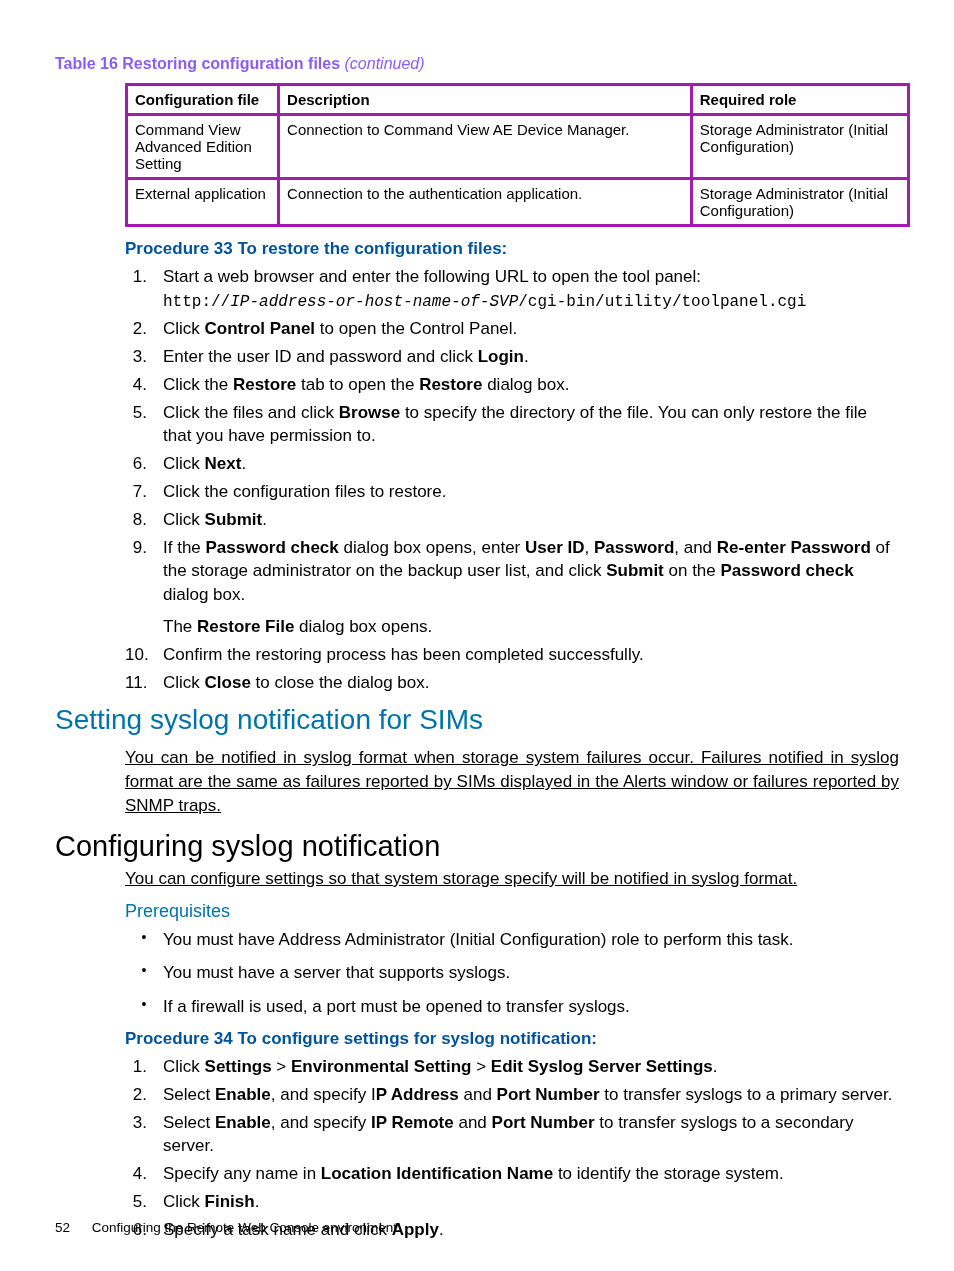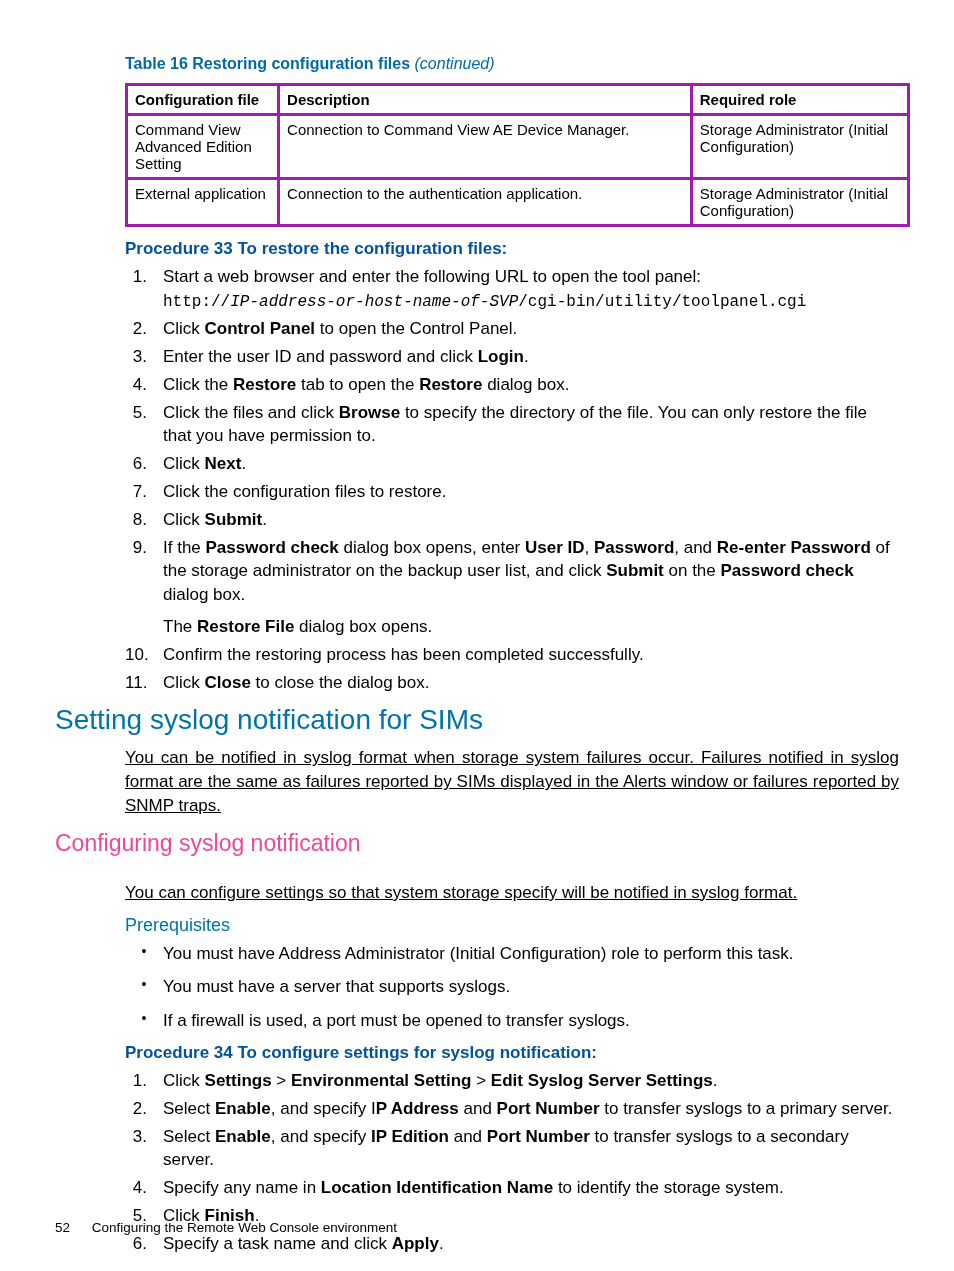--- a/index.html
+++ b/index.html
@@ -7,24 +7,23 @@
       width: 954px;
       height: 1271px;
       font-family: Arial, Helvetica, sans-serif;
       font-size: 17px;
       color: #000;
       padding: 55px 55px 0 55px;
       background: #fff;
       position: relative;
     }
     .table-title {
-      color: #0369a1;
+      color: #8b5cf6;
       font-weight: bold;
       font-size: 16px;
-      margin-left: 70px;
       margin-bottom: 10px;
     }
     .table-title .continued {
       font-style: italic;
       font-weight: normal;
     }
     table {
       border-collapse: collapse;
       margin-left: 70px;
       width: 785px;
@@ -73,25 +72,25 @@
     .mono .it { font-style: italic; }
     .sub-p { margin-top: 8px; }
     h2.section-h {
       color: #0073a8;
       font-weight: normal;
       font-size: 28px;
       margin-top: 9px;
       margin-bottom: 10px;
     }
     h3.sub-h {
-      color: #ec4899;
-      font-weight: normal;
-      font-size: 23px;
+      color: #000000;
+      font-weight: normal;
+      font-size: 29px;
       margin-top: 12px;
-      margin-bottom: 24px;
+      margin-bottom: 4px;
     }
     h4.mini-h {
       color: #0073a8;
       font-weight: normal;
       font-size: 18px;
       margin-left: 70px;
       margin-top: 10px;
       margin-bottom: 6px;
     }
     .body-p {
@@ -235,21 +234,21 @@
   <li>
       <span class="num">1.</span>
       <span class="txt">Click <b>Settings</b> &gt; <b>Environmental Setting</b> &gt; <b>Edit Syslog Server Settings</b>.</span>
     </li>
   <li>
       <span class="num">2.</span>
       <span class="txt">Select <b>Enable</b>, and specify I<b>P Address</b> and <b>Port Number</b> to transfer syslogs to a primary server.</span>
     </li>
   <li>
       <span class="num">3.</span>
-      <span class="txt">Select <b>Enable</b>, and specify <b>IP Edition</b> and <b>Port Number</b> to transfer syslogs to a secondary server.</span>
+      <span class="txt">Select <b>Enable</b>, and specify <b>IP Remote</b> and <b>Port Number</b> to transfer syslogs to a secondary server.</span>
     </li>
   <li>
       <span class="num">4.</span>
       <span class="txt">Specify any name in <b>Location Identification Name</b> to identify the storage system.</span>
     </li>
   <li>
       <span class="num">5.</span>
       <span class="txt">Click <b>Finish</b>.</span>
     </li>
   <li>

